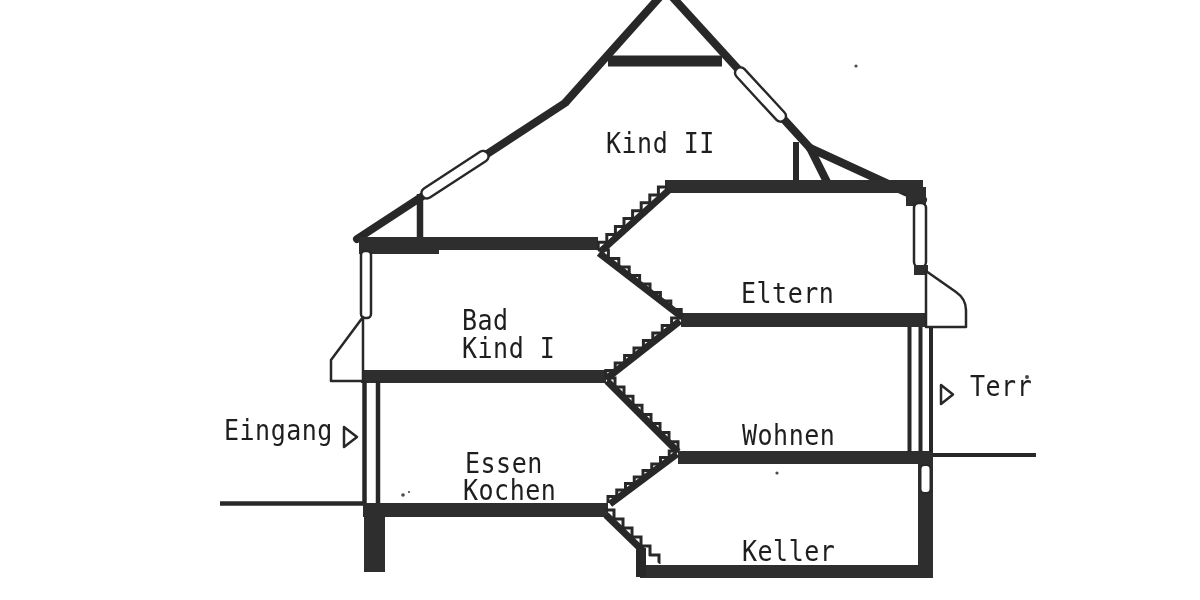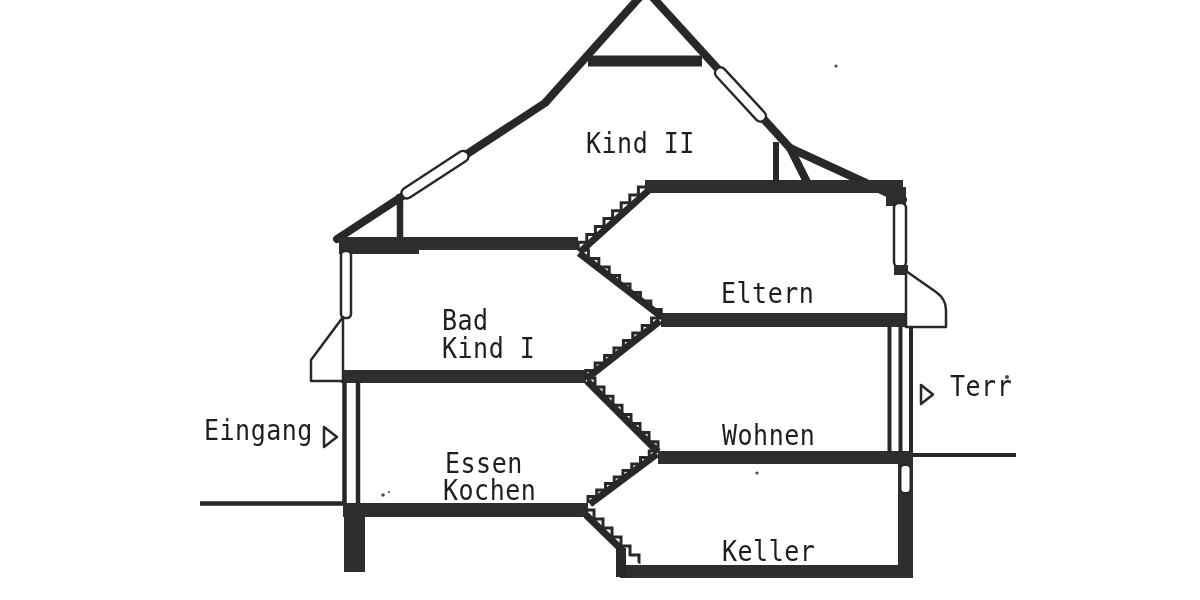--- a/index.html
+++ b/index.html
@@ -1,19 +1,20 @@
 <!DOCTYPE html>
 <html><head>
 <meta charset="utf-8">
 <style>
   html,body { margin:0; padding:0; background:#ffffff; }
   .stage {
     position:relative; width:1075px; height:600px; background:#ffffff;
     overflow:hidden;
     font-family:"DejaVu Sans Mono","Liberation Mono",monospace;
+    margin-left:20px;
   }
   .stage svg { position:absolute; left:0; top:0; }
   .lbl {
     position:absolute; font-size:25px; letter-spacing:0.5px; line-height:1;
     color:#1e1e1e; white-space:pre; transform:scaleY(1.12);
     transform-origin:left top;
   }
   .ink { stroke:#282828; fill:none; }
   .bar { fill:#2e2e2e; stroke:none; }
   .white { fill:#ffffff; }

